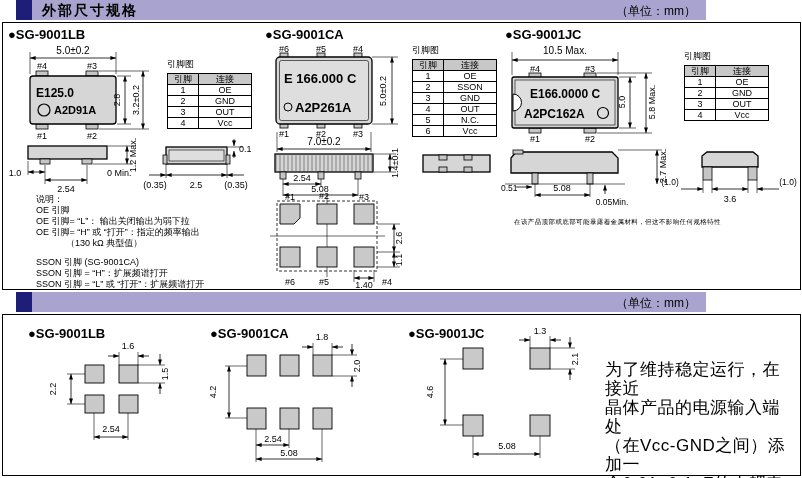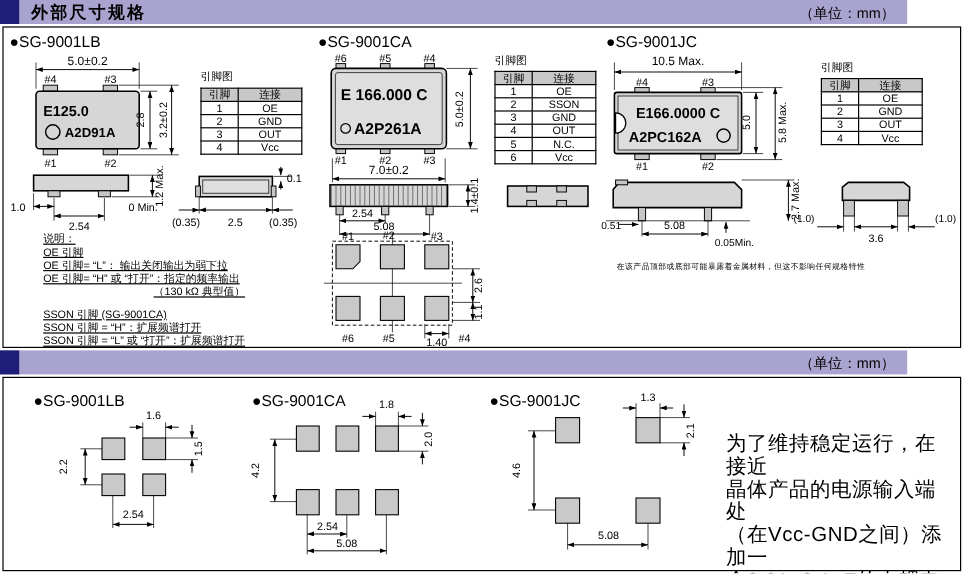--- a/index.html
+++ b/index.html
@@ -1,23 +1,23 @@
 <!DOCTYPE html>
 <html><head>
 <meta charset="utf-8">
 <style>
   html,body{margin:0;padding:0;background:#fff;}
   .page{position:relative;width:802px;height:478px;background:#fff;overflow:hidden;
         font-family:"Liberation Sans","DejaVu Sans",sans-serif;color:#000;}
-  .hbar{position:absolute;left:0;width:756px;height:20px;background:#a9a4cf;}
+  .hbar{position:absolute;left:16px;width:690px;height:20px;background:#a9a4cf;}
   .hsq{position:absolute;left:0;top:0;width:16px;height:20px;background:#1e1e78;}
   .htitle{position:absolute;left:26px;top:2px;font-size:14px;font-weight:bold;letter-spacing:2px;}
   .hunit{position:absolute;right:10px;top:3px;font-size:12px;}
   .box{position:absolute;left:2px;width:797px;border:1.5px solid #000;background:#fff;}
-  .ptitle{position:absolute;font-size:13px;font-weight:normal;}
+  .ptitle{position:absolute;font-size:13px;font-weight:bold;}
   svg{position:absolute;overflow:visible;}
   svg text{font-family:"Liberation Sans","DejaVu Sans",sans-serif;fill:#000;}
   .dim{stroke:#000;stroke-width:0.8;fill:none;marker-start:url(#mS);marker-end:url(#mE);}
   .dimE{stroke:#000;stroke-width:0.8;fill:none;marker-end:url(#mE);}
   .dimS{stroke:#000;stroke-width:0.8;fill:none;marker-start:url(#mS);}
   .ext{stroke:#000;stroke-width:0.6;fill:none;}
   .pkg{fill:#d6d6d6;stroke:#000;stroke-width:1.3;}
   .pkgin{fill:#dedede;stroke:#000;stroke-width:0.6;}
   .tab{fill:#c6c6c6;stroke:#000;stroke-width:0.8;}
   .pad{fill:#c9c9c9;stroke:#000;stroke-width:0.9;}
@@ -25,21 +25,21 @@
   .mk1{font-size:12px;font-weight:bold;} .mk2{font-size:11px;font-weight:bold;}
   .mkbig{font-size:13px;font-weight:bold;}
   .pintbl{position:absolute;font-size:9px;}
   .pintbl .cap{margin-bottom:2px;}
   .pintbl table{border-collapse:collapse;}
   .pintbl th,.pintbl td{border:1px solid #000;text-align:center;padding:0 2px;
       font-size:9px;line-height:10px;font-weight:normal;height:10px;}
   .pintbl th{background:#c8c8c8;}
   .c1{width:26px;} .c2{width:48px;}
   .notes{position:absolute;font-size:9px;line-height:11px;}
-  .notes div:nth-child(5){padding-left:30px;text-align:right;}
+  .notes div:nth-child(5){padding-left:30px;}
   .notes div:nth-child(6){margin-top:8px;}
   .jcnote{position:absolute;font-size:6.5px;letter-spacing:0.4px;}
   .capnote{position:absolute;font-size:17px;line-height:19px;letter-spacing:0.5px;width:192px;}
 </style>
 </head>
 <body>
 
 <div class="page">
 
   <svg width="0" height="0" style="position:absolute">
@@ -148,21 +148,21 @@
             <td>3</td>
             <td>OUT</td>
           </tr>
       <tr>
             <td>4</td>
             <td>Vcc</td>
           </tr>
     </tbody>
       </table>
   </div>
-  <div class="notes" style="left:36px;top:194px;text-decoration:underline;">
+  <div class="notes" style="left:36px;top:194px;">
     <div>说明：</div>
     <div>OE 引脚</div>
     <div>OE 引脚= “L”： 输出关闭输出为弱下拉</div>
     <div>OE 引脚= “H” 或 “打开”：指定的频率输出</div>
     <div>（130 kΩ 典型值）</div>
     <div>SSON 引脚 (SG-9001CA)</div>
     <div>SSON 引脚 = “H”：扩展频谱打开</div>
     <div>SSON 引脚 = “L” 或 “打开”：扩展频谱打开</div>
   </div>
 

